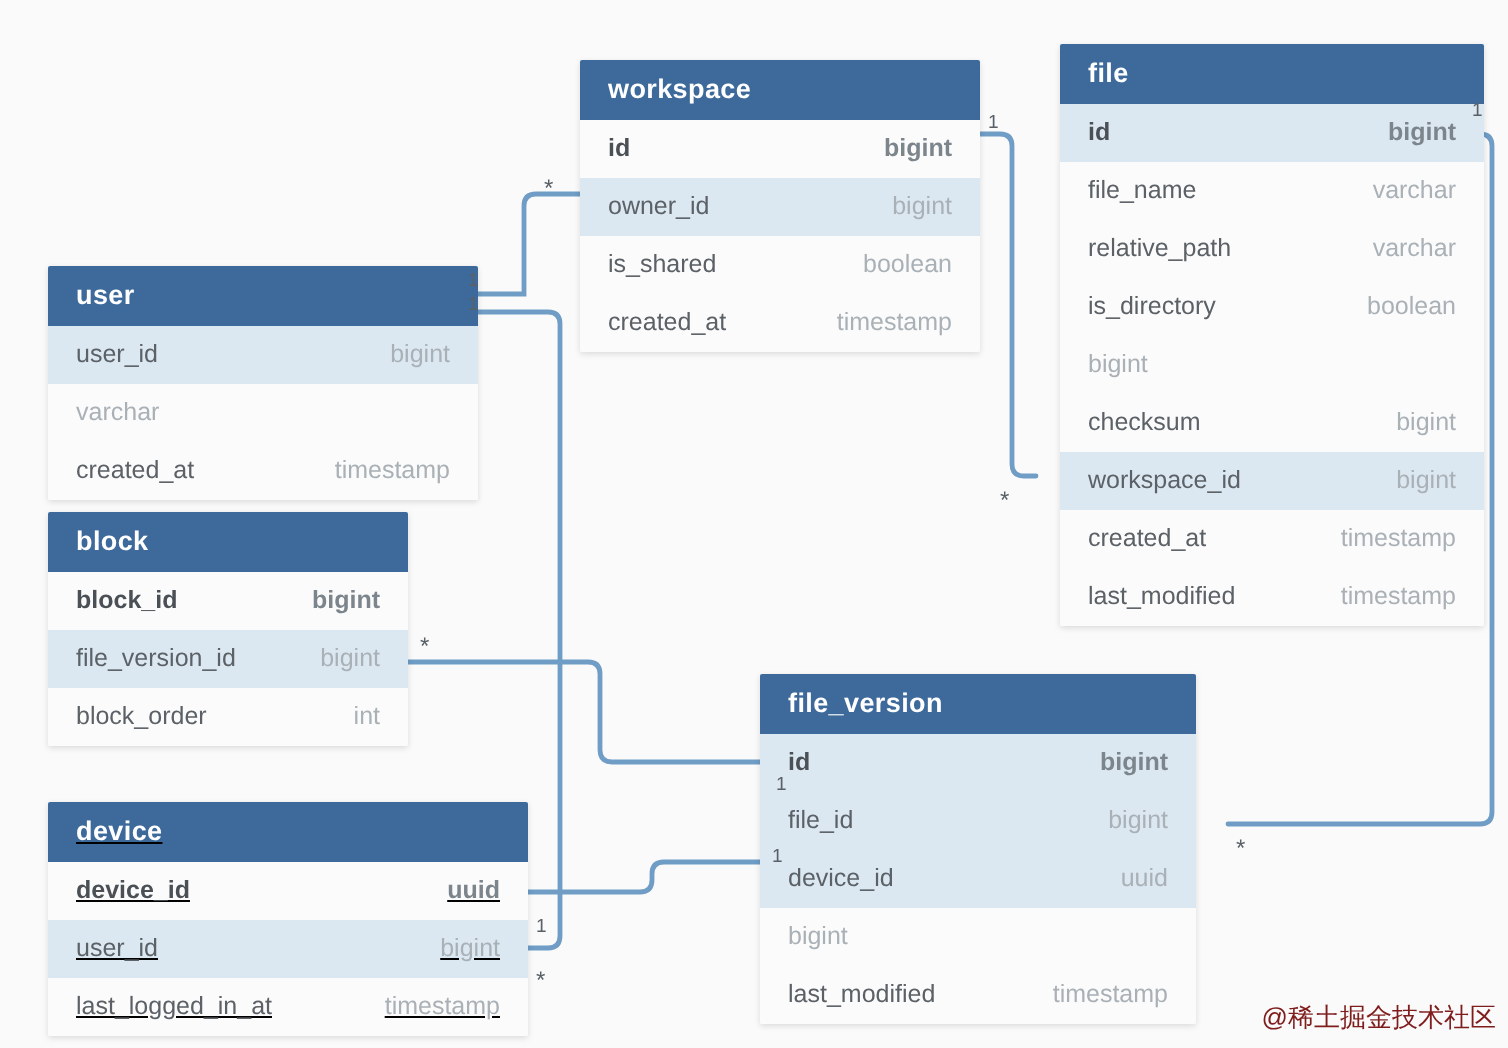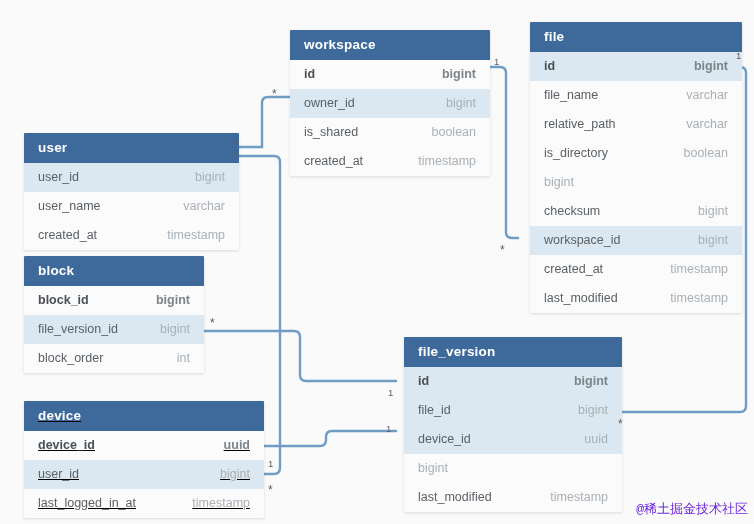--- a/index.html
+++ b/index.html
@@ -58,22 +58,22 @@
   .card-star{
     position:absolute;
     font-size:12px;
     color:#5a6068;
     line-height:1;
   }
   .watermark{
     position:absolute;
     right:6px;bottom:6px;
     font-size:13px;
-    color:#6d28d9;
-    font-family:Liberation Mono, monospace;
+    color:#7f1d1d;
+    font-family:Liberation Sans, sans-serif;
     white-space:nowrap;
   }
 </style>
 </head>
 <body>
 
 <div id="canvas">
   <svg id="links" viewBox="0 0 754 524" width="754" height="524">
       <path d="M 239 147 L 262 147 L 262 103 Q 262 97 268 97 L 290 97" fill="none" stroke="#6f9dc6" stroke-width="2.4" stroke-linecap="round"></path>
       <path d="M 239 156 L 274 156 Q 280 156 280 162 L 280 468 Q 280 474 274 474 L 264 474" fill="none" stroke="#6f9dc6" stroke-width="2.4" stroke-linecap="round"></path>
@@ -83,21 +83,20 @@
       <path d="M 264 446 L 320 446 Q 326 446 326 440 L 326 437 Q 326 431 332 431 L 396 431" fill="none" stroke="#6f9dc6" stroke-width="2.4" stroke-linecap="round"></path>
     </svg>
   <div id="tables-layer">
       <div class="table" style="left: 24px; top: 101px; width: 215px; margin-top: 32px;">
         <div class="t-head">user</div>
         <div class="row hl">
           <span class="fname">user_id</span>
           <span class="ftype">bigint</span>
         </div>
         <div class="row">
-          <span class="fname">user_name</span>
           <span class="ftype">varchar</span>
         </div>
         <div class="row">
           <span class="fname">created_at</span>
           <span class="ftype">timestamp</span>
         </div>
       </div>
       <div class="table" style="left: 290px; top: 30px; width: 200px;">
         <div class="t-head">workspace</div>
         <div class="row pk">
@@ -178,21 +177,21 @@
         </div>
         <div class="row hl">
           <span class="fname">user_id</span>
           <span class="ftype">bigint</span>
         </div>
         <div class="row">
           <span class="fname">last_logged_in_at</span>
           <span class="ftype">timestamp</span>
         </div>
       </div>
-      <div class="table" style="left: 404px; top: 337px; width: 218px;">
+      <div class="table" style="left: 380px; top: 337px; width: 218px;">
         <div class="t-head">file_version</div>
         <div class="row hl pk">
           <span class="fname">id</span>
           <span class="ftype">bigint</span>
         </div>
         <div class="row hl">
           <span class="fname">file_id</span>
           <span class="ftype">bigint</span>
         </div>
         <div class="row hl">

